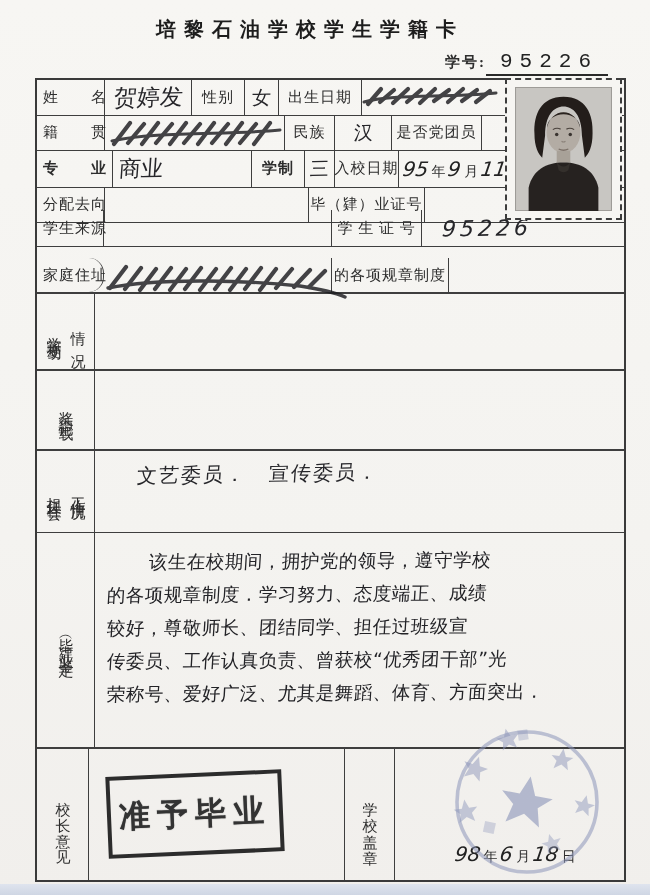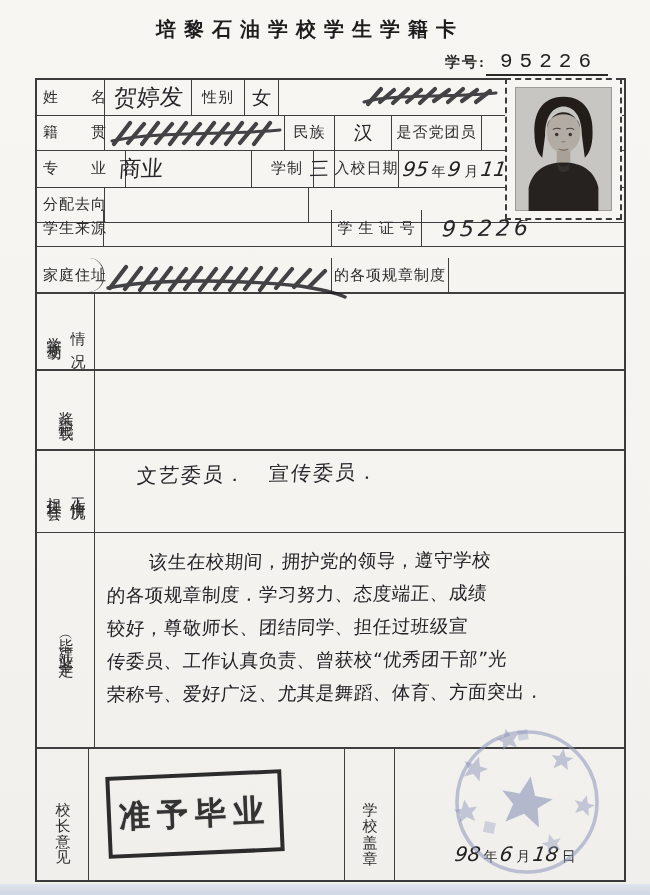--- a/index.html
+++ b/index.html
@@ -84,59 +84,61 @@
 
     <div class="row" style="top:0;height:35px;">
       <div class="cell lab" style="left:0;width:68px;">姓　　名</div>
       <div class="cell" style="left:68px;width:87px;">
           <span class="hand name-val">贺婷发</span>
         </div>
       <div class="cell lab center" style="left:155px;width:53px;">性别</div>
       <div class="cell" style="left:208px;width:34px;">
           <span class="hand small-hand">女</span>
         </div>
+      <div class="cell lab center" style="left:242px;width:83px;">出生日期</div>
       <div class="cell noline" style="left:325px;width:145px;"></div>
     </div>
 
     <div class="row" style="top:35px;height:35px;">
       <div class="cell lab" style="left:0;width:68px;">籍　　贯</div>
       <div class="cell" style="left:68px;width:180px;"></div>
       <div class="cell lab center" style="left:248px;width:50px;">民族</div>
       <div class="cell" style="left:298px;width:57px;">
           <span class="hand small-hand">汉</span>
         </div>
       <div class="cell lab center" style="left:355px;width:90px;">是否党团员</div>
       <div class="cell noline" style="left:445px;width:25px;"></div>
     </div>
 
     <div class="row" style="top:70px;height:37px;">
-      <div class="cell lab" style="left:0;width:89px;">专　　业</div>
+      <div class="cell lab" style="left:0;width:76px;font-weight:bold;">专　　业</div>
       <div class="cell" style="left:68px;width:147px;">
           <span class="hand major-val">商业</span>
         </div>
-      <div class="cell lab center" style="left:224px;width:53px;">学制</div>
+      <div class="cell lab center" style="left:215px;width:53px;font-weight:bold;">学制</div>
       <div class="cell" style="left:268px;width:30px;">
           <span class="hand small-hand">三</span>
         </div>
       <div class="cell lab center" style="left:298px;width:64px;padding-left:0;">入校日期</div>
       <div class="cell noline" style="left:362px;width:108px;">
         <span class="date-mix">
           <span class="hd">95</span>
             <span class="pu">年</span>
           <span class="hd">9</span>
             <span class="pu">月</span>
           <span class="hd">11</span>
             <span class="pu">日</span>
         </span>
       </div>
     </div>
 
     <div class="row" style="top:107px;height:35px;">
       <div class="cell lab" style="left:0;width:68px;text-align:center;">分配去向</div>
       <div class="cell" style="left:68px;width:204px;"></div>
+      <div class="cell lab center" style="left:272px;width:116px;">毕（肄）业证号</div>
       <div class="cell noline" style="left:388px;width:82px;"></div>
     </div>
 
     <div class="row" style="top:130px;height:36px;">
       <div class="cell lab" style="left:0;width:67px;">学生来源</div>
       <div class="cell" style="left:67px;width:228px;"></div>
       <div class="cell lab center" style="left:295px;width:90px;">学 生 证 号</div>
       <div class="cell noline" style="left:385px;width:202px;">
           <span class="hand sid-val">95226</span>
         </div>

